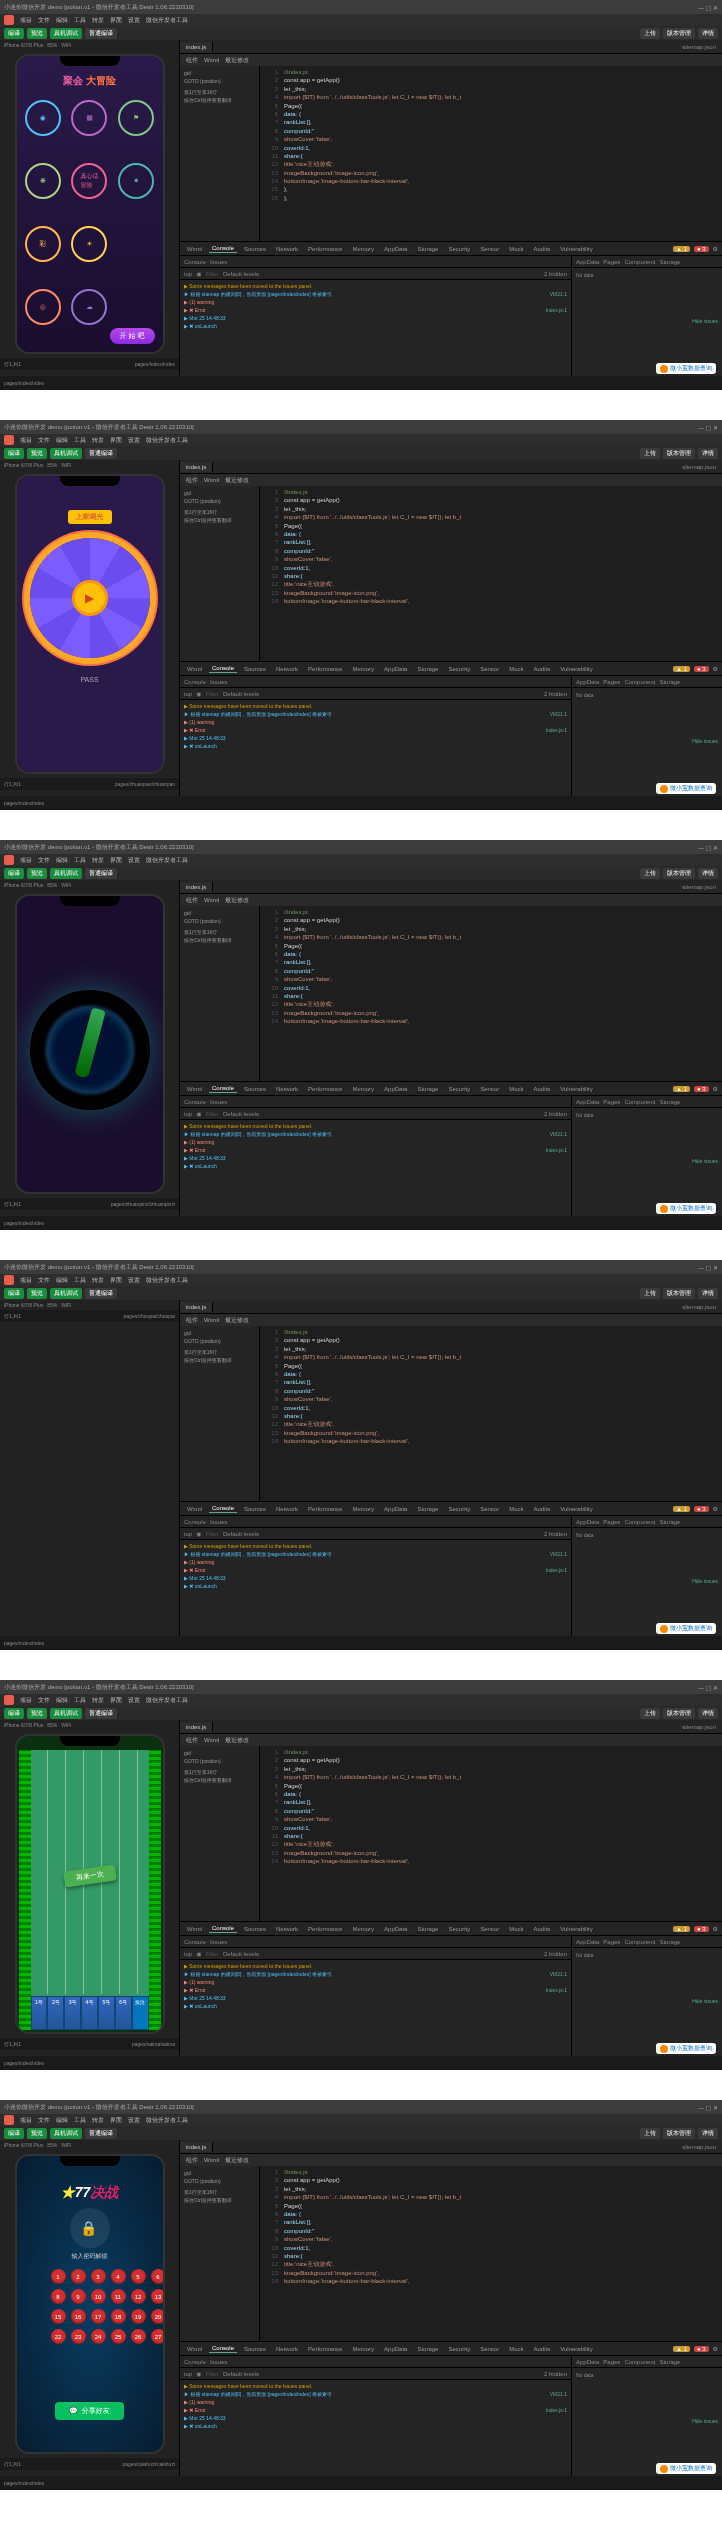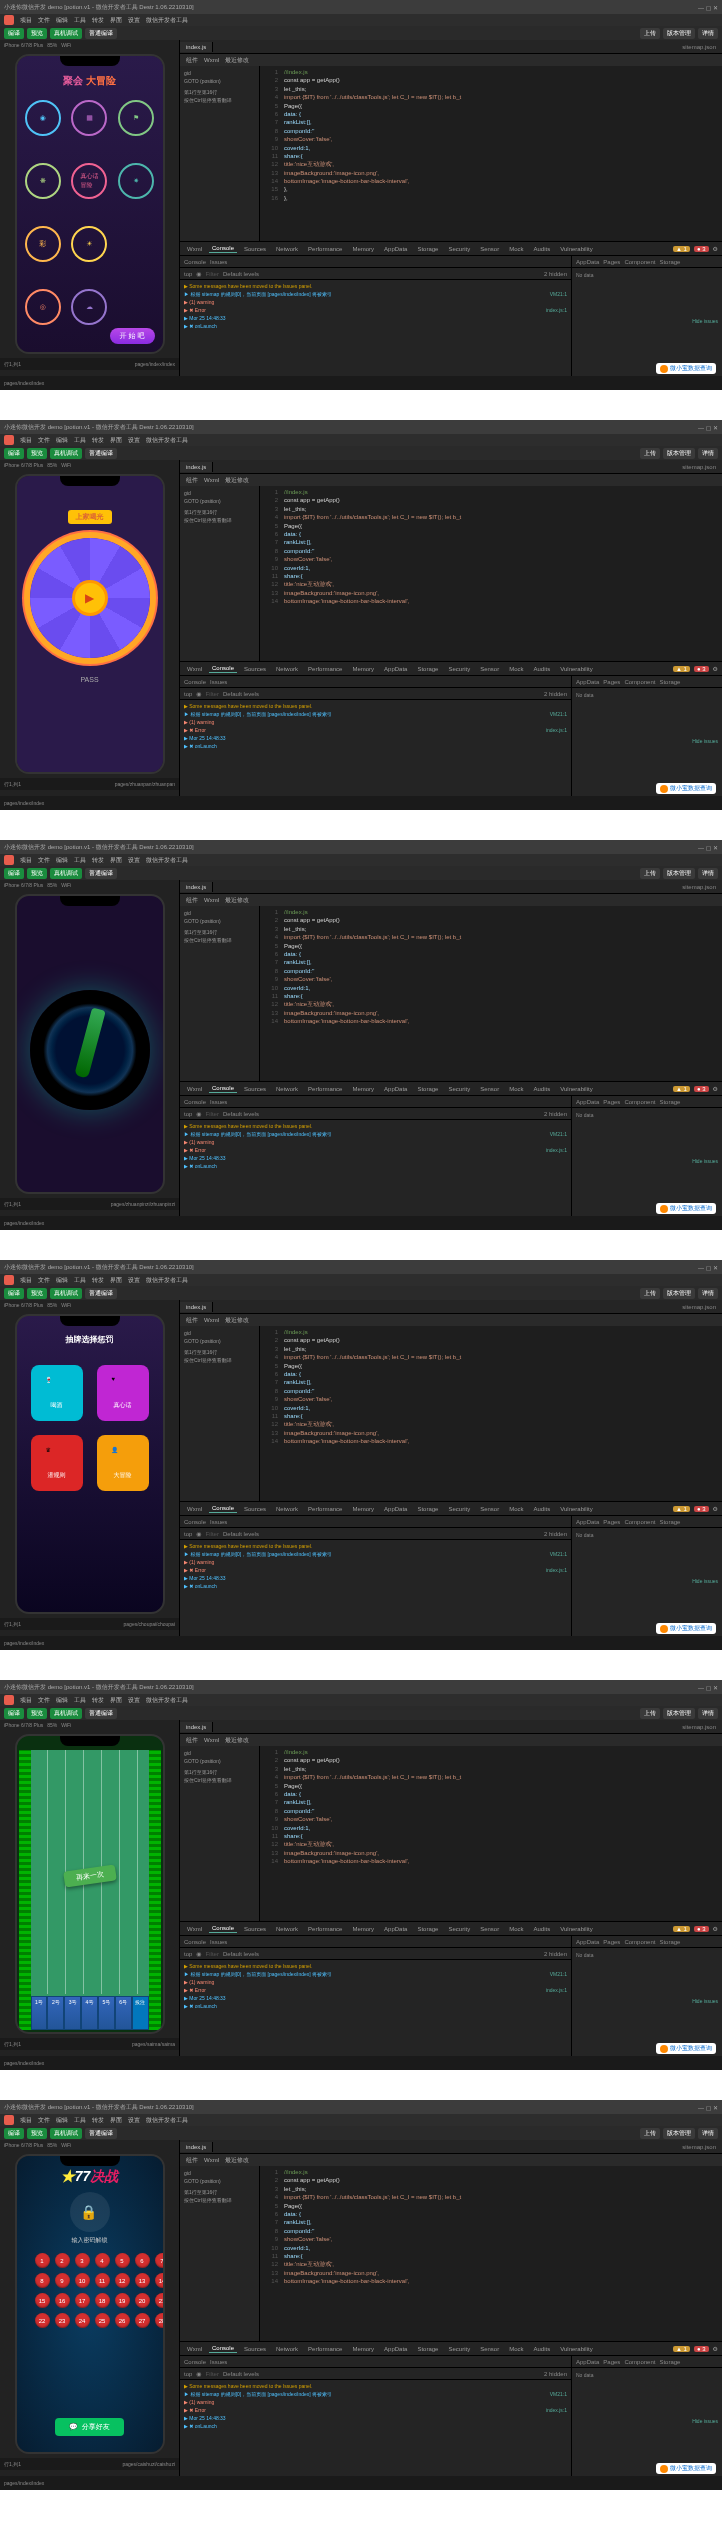--- a/index.html
+++ b/index.html
@@ -70,21 +70,21 @@
 .cards2{display:grid;grid-template-columns:1fr 1fr;gap:14px;padding:14px}
 .card{height:56px;border-radius:8px;display:flex;flex-direction:column;align-items:center;justify-content:center;font-size:6px;color:#fff}
 .card .icon{width:22px;height:22px;margin-bottom:3px}
 .race-track{flex:1;background:linear-gradient(90deg,#2a5 0%,#2a5 8%,#396 8%,#396 92%,#2a5 92%);position:relative;margin:2px}
 .race-track::before,.race-track::after{content:'';position:absolute;top:0;bottom:0;width:12px;background:repeating-linear-gradient(0deg,#00b400,#00b400 3px,#008000 3px,#008000 6px)}
 .race-track::before{left:0}.race-track::after{right:0}
 .lane{position:absolute;top:0;bottom:36px;width:1px;background:rgba(255,255,255,0.4)}
 .race-btn{position:absolute;left:50%;top:45%;transform:translate(-50%,-50%) rotate(-8deg);background:#4caf50;color:#fff;padding:3px 12px;border-radius:4px;font-size:7px;box-shadow:0 2px 4px rgba(0,0,0,0.4)}
 .race-bottom{position:absolute;bottom:0;left:12px;right:12px;height:34px;display:flex}
 .horse{flex:1;background:linear-gradient(#36b,#259);border:1px solid #147;font-size:5px;color:#fff;text-align:center;padding-top:2px}
-.duel{flex:1;background:radial-gradient(ellipse at center,#0a3d62 0%,#061c30 100%);display:flex;flex-direction:column;align-items:center;padding:8px}
+.duel{flex:1;background:radial-gradient(ellipse at center,#0a3d62 0%,#061c30 100%);display:flex;flex-direction:column;align-items:center;padding:24px}
 .duel-logo{font-size:14px;font-weight:bold;font-style:italic;color:#fff;margin:4px}
 .duel-logo .r{color:#e91e63}
 .lock-circ{width:40px;height:40px;border-radius:50%;background:rgba(255,255,255,0.08);display:flex;align-items:center;justify-content:center;margin:2px;color:#ffeb3b;font-size:14px}
 .num-grid{display:grid;grid-template-columns:repeat(7,1fr);gap:5px;padding:6px 10px;width:100%}
 .num-btn{width:15px;height:15px;border-radius:50%;background:#d32f2f;color:#fff;font-size:6px;display:flex;align-items:center;justify-content:center;box-shadow:inset 0 -1px 2px rgba(0,0,0,0.4)}
 .wx-btn{margin-top:auto;margin-bottom:8px;background:#07c160;color:#fff;padding:4px 14px;border-radius:4px;font-size:7px;display:flex;align-items:center;gap:4px}
 </style>
 </head>
 <body>
 
@@ -774,44 +774,20 @@
       <span class="btn dark">版本管理</span>
       <span class="btn dark">详情</span>
     </div>
   <div class="main">
     <div class="left-panel">
       <div class="sim-bar">
           <span>iPhone 6/7/8 Plus</span>
           <span>85%</span>
           <span>WiFi</span>
         </div>
-      <div class="phone" style="background:linear-gradient(#2a1a4a,#0a0520)">
-        <div class="notch"></div>
-        <div class="phone-ui">
-          <div style="text-align:center;color:#fff;font-size:8px;padding:6px;font-weight:bold">抽牌选择惩罚</div>
-          <div class="cards2">
-            <div class="card" style="background:#00bcd4">
-                <div class="icon" style="color:#000">🍷</div>
-                <span>喝酒</span>
-              </div>
-            <div class="card" style="background:#c026d3">
-                <div class="icon" style="color:#000">♥</div>
-                <span>真心话</span>
-              </div>
-            <div class="card" style="background:#dc2626">
-                <div class="icon" style="color:#000">♛</div>
-                <span>潜规则</span>
-              </div>
-            <div class="card" style="background:#f59e0b">
-                <div class="icon" style="color:#000">👤</div>
-                <span>大冒险</span>
-              </div>
-          </div>
-        </div>
-      </div>
       <div class="left-foot">
           <span>行1,列1</span>
           <span style="margin-left:auto">pages/choupai/choupai</span>
         </div>
     </div>
     <div class="center-panel">
       <div class="tab-row">
           <div class="tab active">index.js</div>
           <div class="rtab">sitemap.json</div>
         </div>

